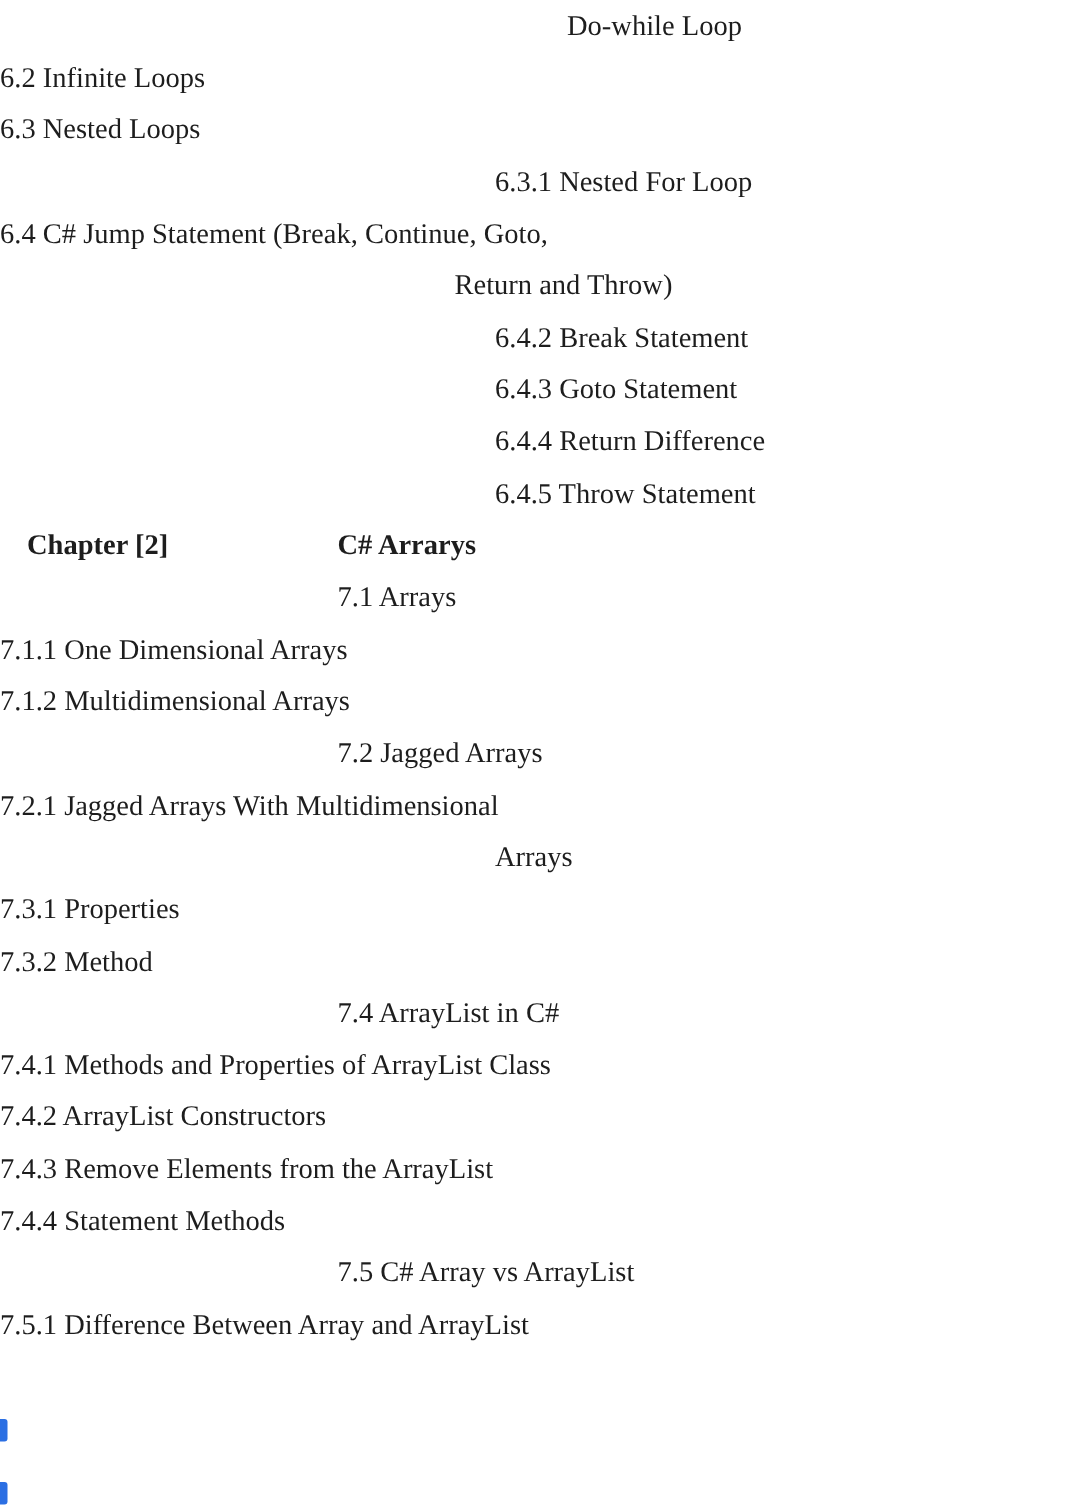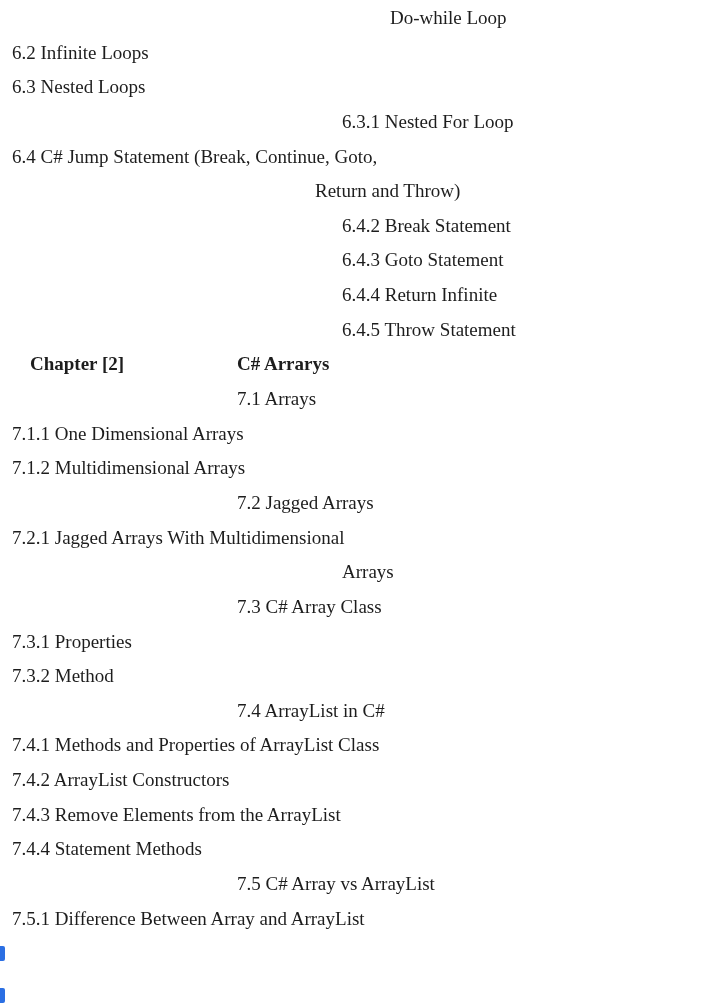--- a/index.html
+++ b/index.html
@@ -11,21 +11,20 @@
     color: #1d1d1d;
     overflow: hidden;
     position: relative;
   }
   .page {
     position: relative;
     width: 660px;
     height: 1004px;
     padding-top: 1px;
     box-sizing: border-box;
-    padding-left: 12px;
   }
   .row {
     position: relative;
     height: 34.65px;
     display: flex;
     align-items: center;
     font-size: 19px;
     line-height: 34.65px;
     white-space: nowrap;
   }
@@ -72,21 +71,21 @@
       <div class="row">
         <span class="entry ind-cont-a">Return and Throw)</span>
       </div>
       <div class="row">
         <span class="entry ind-l3">6.4.2 Break Statement</span>
       </div>
       <div class="row">
         <span class="entry ind-l3">6.4.3 Goto Statement</span>
       </div>
       <div class="row">
-        <span class="entry ind-l3">6.4.4 Return Infinite</span>
+        <span class="entry ind-l3">6.4.4 Return Difference</span>
       </div>
       <div class="row">
         <span class="entry ind-l3">6.4.5 Throw Statement</span>
       </div>
       <div class="row">
         <span class="chapter-label">Chapter [2]</span>
         <span class="entry ind-l1 bold">C# Arrarys</span>
       </div>
       <div class="row">
         <span class="entry ind-l1">7.1 Arrays</span>
@@ -98,23 +97,20 @@
         <span class="entry ind-l2">7.1.2 Multidimensional Arrays</span>
       </div>
       <div class="row">
         <span class="entry ind-l1">7.2 Jagged Arrays</span>
       </div>
       <div class="row">
         <span class="entry ind-l2">7.2.1 Jagged Arrays With Multidimensional</span>
       </div>
       <div class="row">
         <span class="entry ind-l3">Arrays</span>
-      </div>
-      <div class="row">
-        <span class="entry ind-l1">7.3 C# Array Class</span>
       </div>
       <div class="row">
         <span class="entry ind-l2">7.3.1 Properties</span>
       </div>
       <div class="row">
         <span class="entry ind-l2">7.3.2 Method</span>
       </div>
       <div class="row">
         <span class="entry ind-l1">7.4 ArrayList in C#</span>
       </div>

